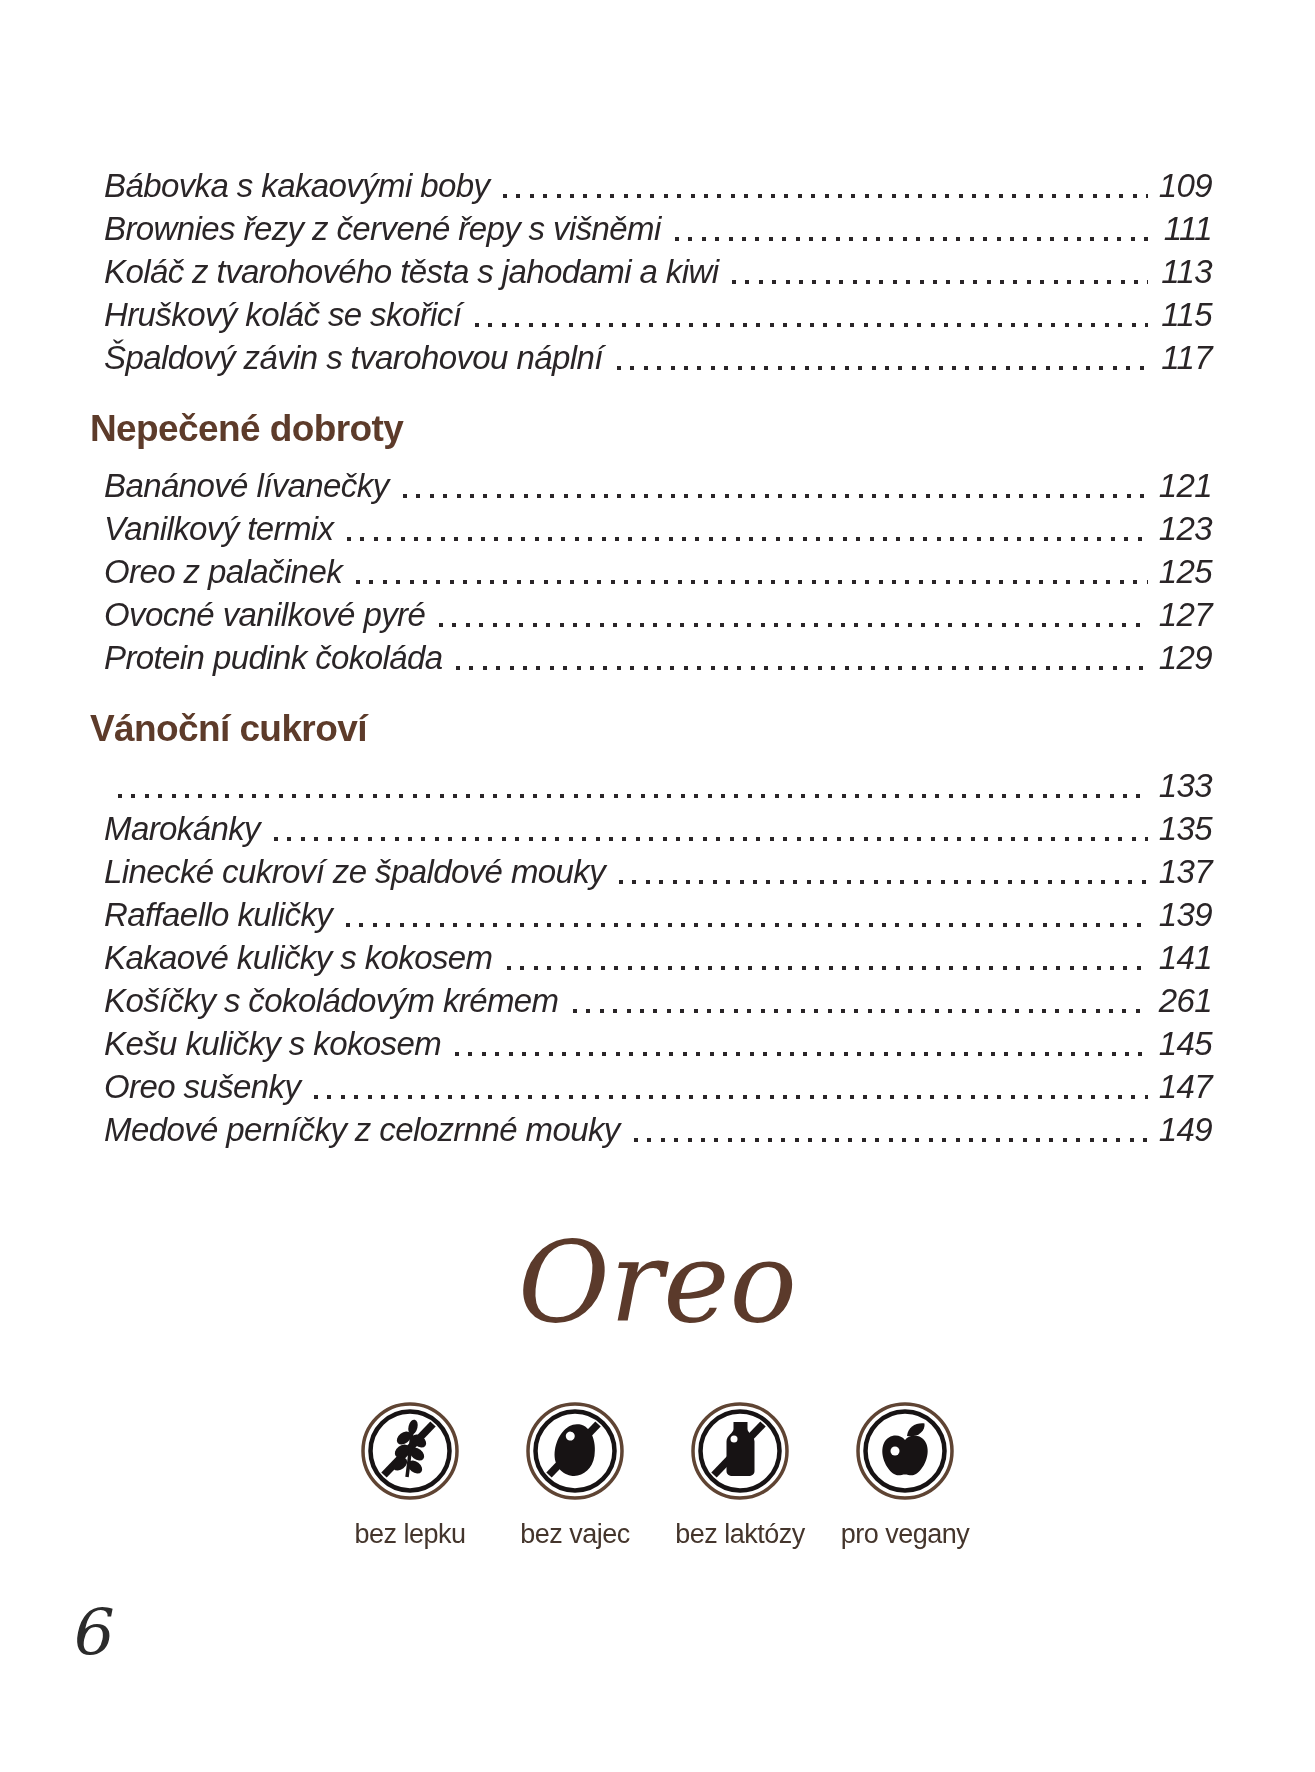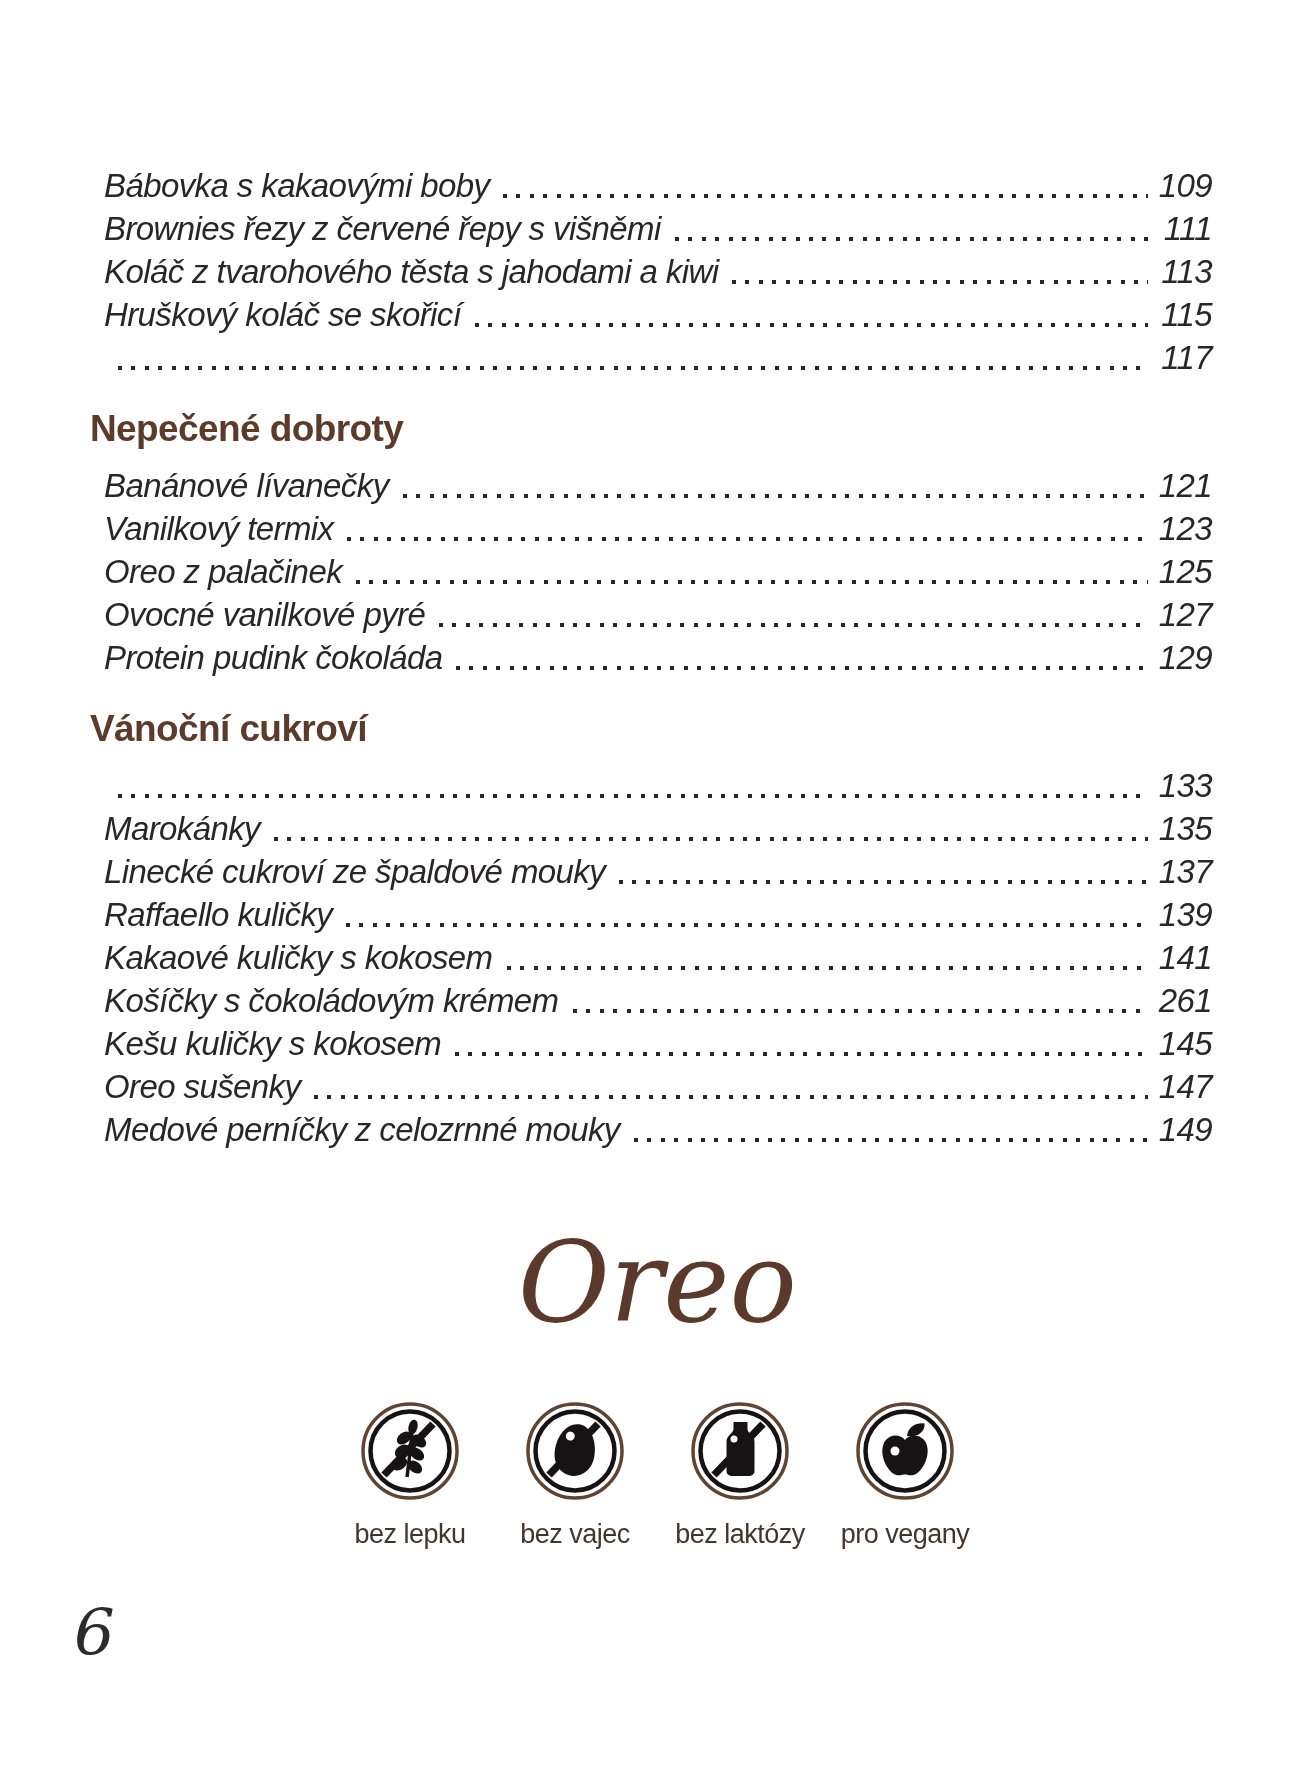--- a/index.html
+++ b/index.html
@@ -109,20 +109,21 @@
       <span class="toc-title">Koláč z tvarohového těsta s jahodami a kiwi</span>
       <span class="leader"></span>
       <span class="toc-page">113</span>
     </div>
     <div class="toc-row">
       <span class="toc-title">Hruškový koláč se skořicí</span>
       <span class="leader"></span>
       <span class="toc-page">115</span>
     </div>
     <div class="toc-row">
+      <span class="toc-title">Špaldový závin s tvarohovou náplní</span>
       <span class="leader"></span>
       <span class="toc-page">117</span>
     </div>
 
     <h2 class="sec">Nepečené dobroty</h2>
 
     <div class="toc-row">
       <span class="toc-title">Banánové lívanečky</span>
       <span class="leader"></span>
       <span class="toc-page">121</span>

